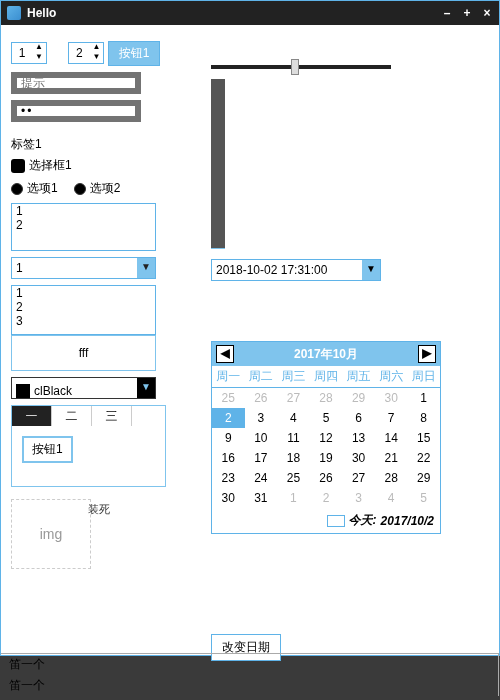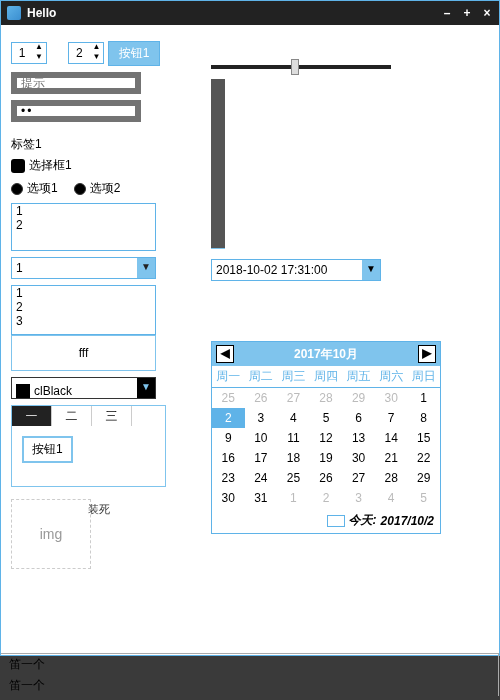--- a/index.html
+++ b/index.html
@@ -236,20 +236,21 @@
             <div class="cal-day other">4</div>
             <div class="cal-day other">5</div>
           </div>
         <div class="cal-today-row">
           <div class="cal-today-box"></div>
           <span>今天:</span>
           <span>2017/10/2</span>
         </div>
       </div>
 
+      <button class="change-btn">改变日期</button>
     </div>
 
     <div class="statusbar">
       <div class="status-cell">笛一个</div>
       <div class="status-cell">笛一个</div>
     </div>
   </div>
 </div>
 
 </body></html>

